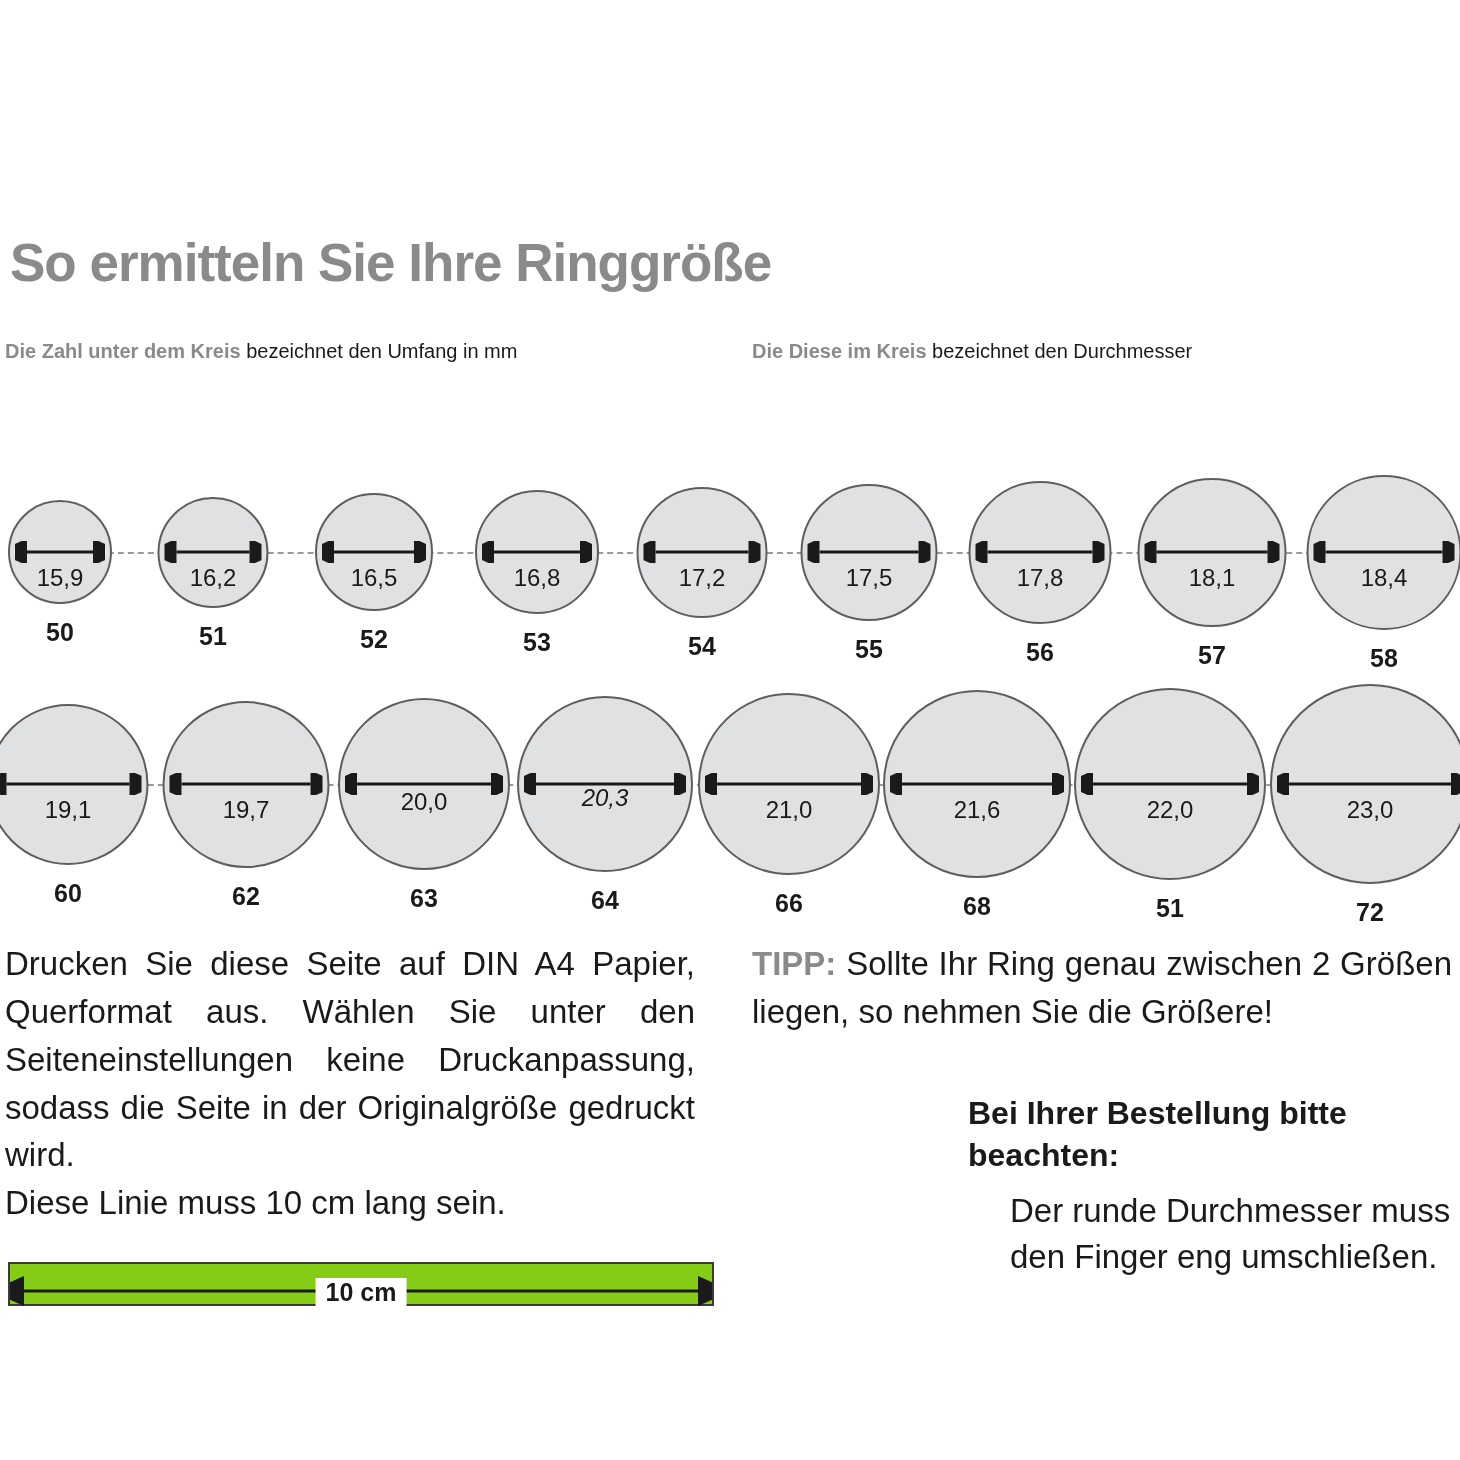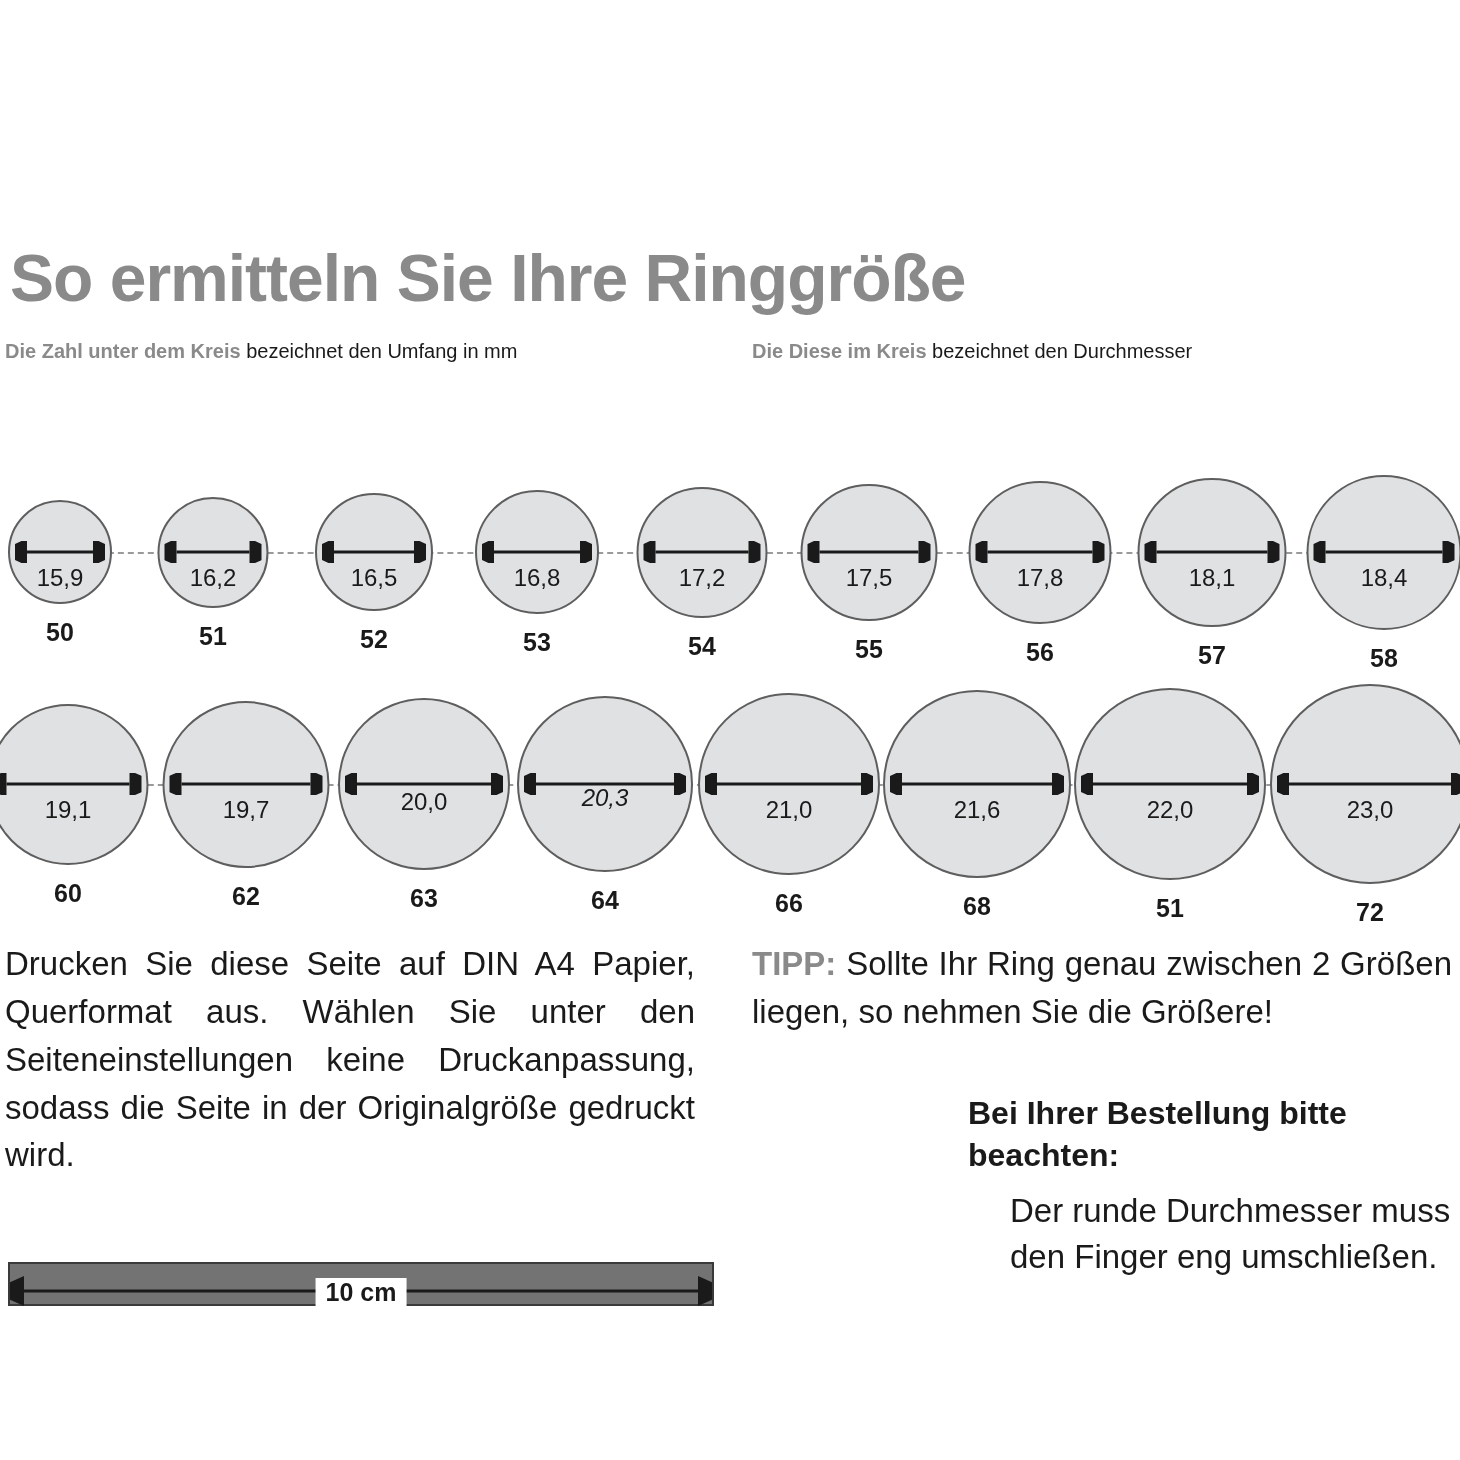--- a/index.html
+++ b/index.html
@@ -21,21 +21,21 @@
     width: 1460px;
     height: 1460px;
   }
 
   
   .title {
     position: absolute;
     left: 10px;
     top: 196px;
     width: 1445px;
-    font-size: 66px;
+    font-size: 53px;
     font-weight: bold;
     color: #8a8a8a;
     letter-spacing: -1px;
     white-space: nowrap;
   }
 
   
   .intro {
     position: absolute;
     font-size: 20px;
@@ -166,21 +166,21 @@
 
   
   #ruler {
     position: absolute;
     left: 8px;
     top: 1262px;
     width: 706px;
     height: 44px;
     border: 2px solid #3a3a3a;
     box-sizing: border-box;
-    background: #737373;
+    background: #84cc16;
   }
   #ruler svg { position: absolute; left: 0; top: 0; }
   #ruler .rlabel {
     position: absolute;
     left: 50%;
     transform: translateX(-50%);
     top: 14px;
     font-size: 25px;
     font-weight: bold;
     background: #ffffff;
@@ -512,20 +512,21 @@
             <line x1="12" y1="11" x2="174" y2="11" stroke="#1a1a1a" stroke-width="3" marker-start="url(#alb7)" marker-end="url(#arb7)"></line>
           </svg>
         </div>
         <div class="diam" style="top: 96px; text-align: right;">23,0</div>
         <div class="circ-label" style="top: 198px;">72</div>
       </div>
     </div>
 
   <div id="bottom-left">
     <div>Drucken Sie diese Seite auf DIN A4 Papier, Querformat aus. Wählen Sie unter den Seiteneinstellungen keine Druckanpassung, sodass die Seite in der Originalgröße gedruckt wird.</div>
+    <div class="last-line">Diese Linie muss 10 cm lang sein.</div>
   </div>
 
   <div id="tip">
     <span class="tip-label">TIPP:</span><span> Sollte Ihr Ring genau zwischen 2 Größen liegen, so nehmen Sie die Größere!</span>
   </div>
 
   <div id="order-note">
     <div class="heading">Bei Ihrer Bestellung bitte beachten:</div>
     <div class="body">Der runde Durchmesser muss den Finger eng umschließen.</div>
   </div>

